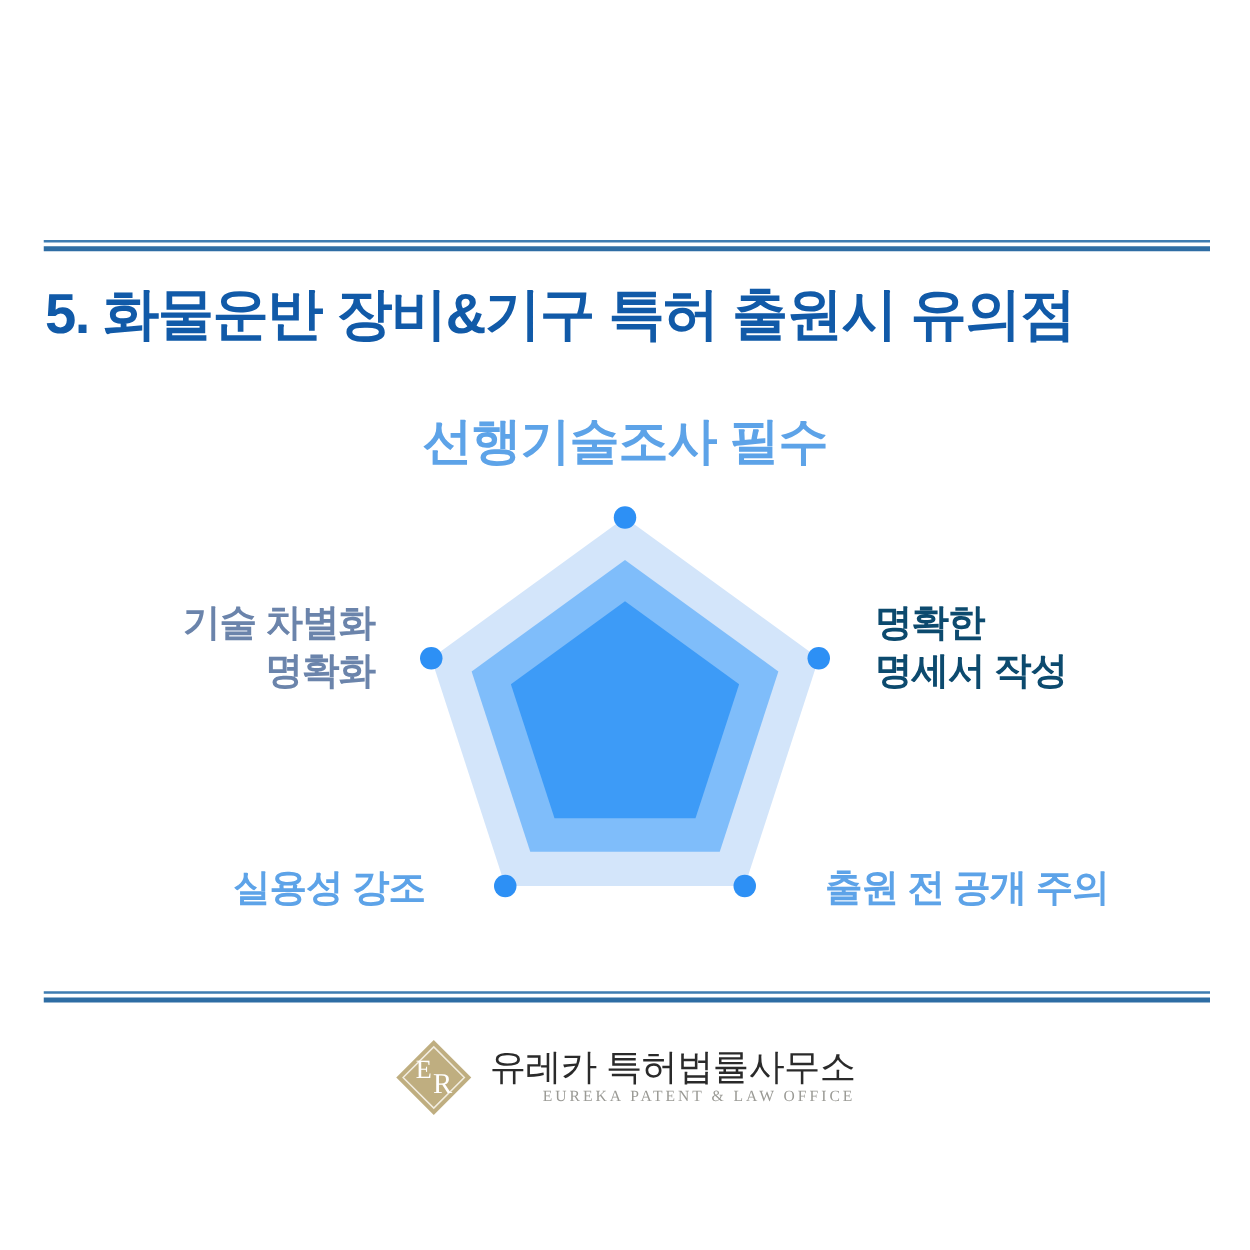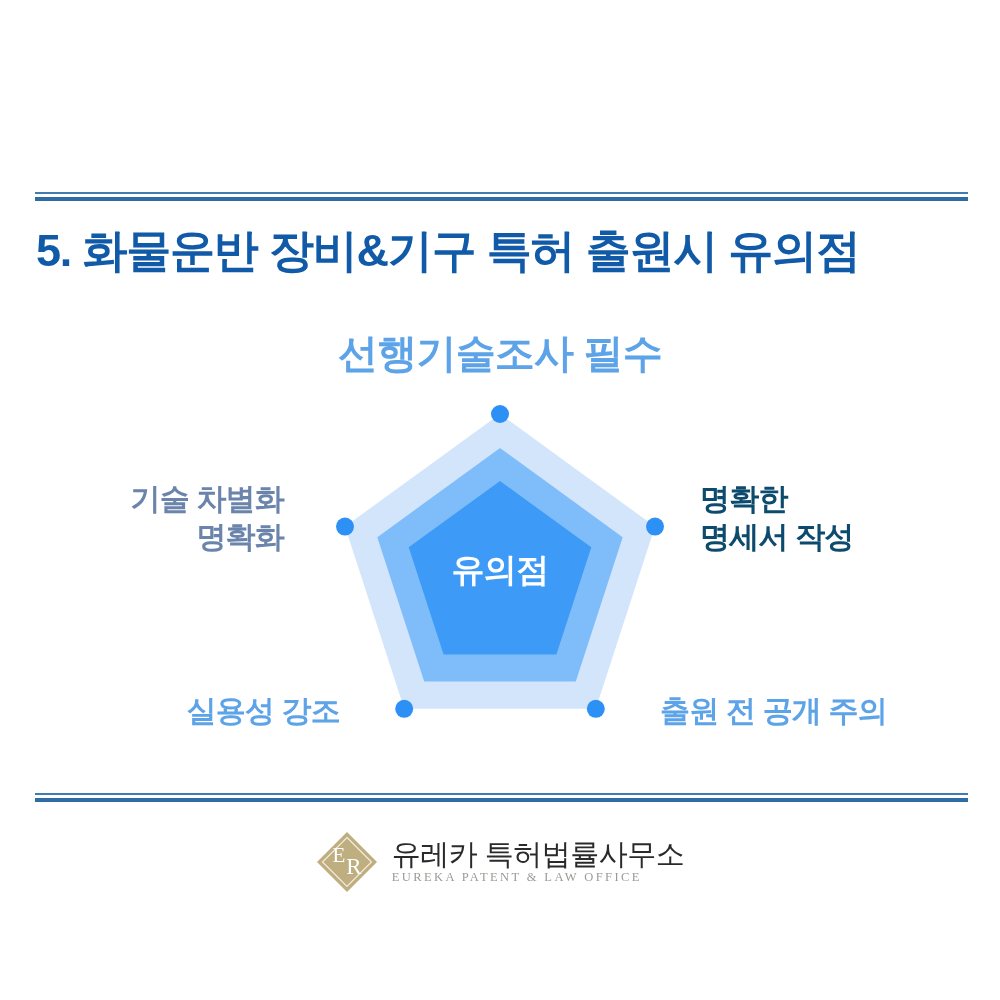--- a/index.html
+++ b/index.html
@@ -102,21 +102,21 @@
   }
   .node-label-top {
     left: 250px;
     top: 28px;
     width: 500px;
     text-align: center;
     font-size: 40px;
     color: #5DA3E8;
   }
   .node-label-left {
-    left: 4px;
+    left: 20px;
     top: 180px;
     width: 280px;
     text-align: right;
     font-size: 30px;
     color: #6B84AB;
   }
   .node-label-right {
     left: 700px;
     top: 180px;
     width: 280px;
@@ -156,21 +156,21 @@
   }
   .logo-mark {
     position: relative;
     width: 62px;
     height: 62px;
     flex: 0 0 auto;
   }
   .logo-text {
     display: flex;
     flex-direction: column;
-    align-items: flex-start;
+    align-items: flex-end;
     gap: 2px;
   }
   .logo-name-ko {
     font-size: 29px;
     font-weight: normal;
     color: #2A2A2A;
     letter-spacing: -0.5px;
     line-height: 1;
   }
   .logo-name-en {
@@ -202,21 +202,20 @@
 
       <polygon points="500,181 591.3,247.3 556.4,354.6 443.6,354.6 408.7,247.3" fill="#3D9BF7"></polygon>
 
       <circle cx="500" cy="114" r="9" fill="#2D90F5"></circle>
       <circle cx="655" cy="226.6" r="9" fill="#2D90F5"></circle>
       <circle cx="595.8" cy="408.8" r="9" fill="#2D90F5"></circle>
       <circle cx="404.2" cy="408.8" r="9" fill="#2D90F5"></circle>
       <circle cx="345" cy="226.6" r="9" fill="#2D90F5"></circle>
     </svg>
 
-    <div class="center-label">유의점</div>
 
     <div class="node-label node-label-top">
       <span class="line">선행기술조사 필수</span>
     </div>
 
     <div class="node-label node-label-right">
       <span class="line">명확한</span>
       <span class="line">명세서 작성</span>
     </div>
 

